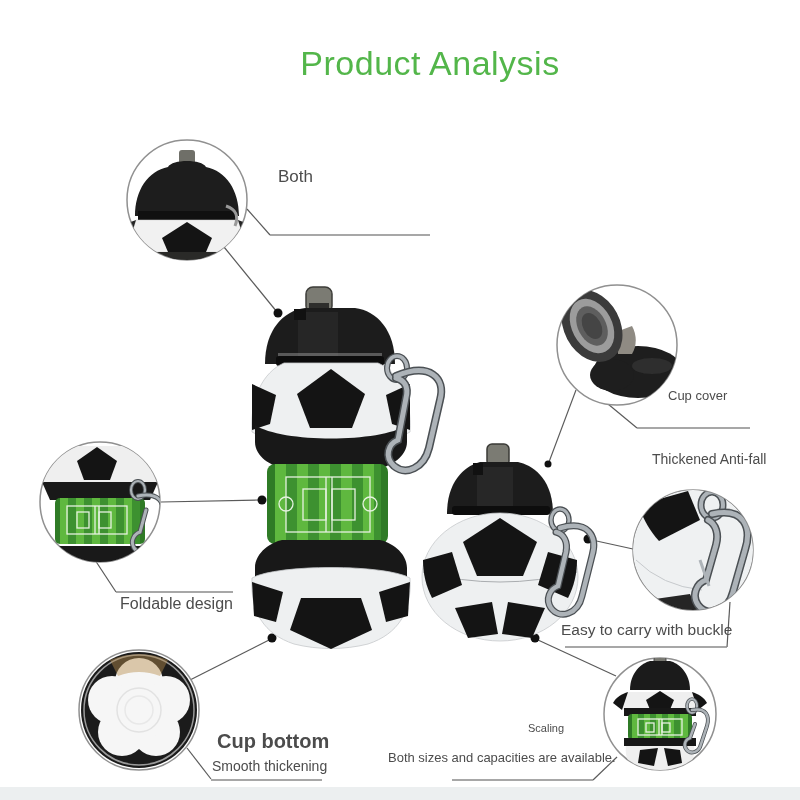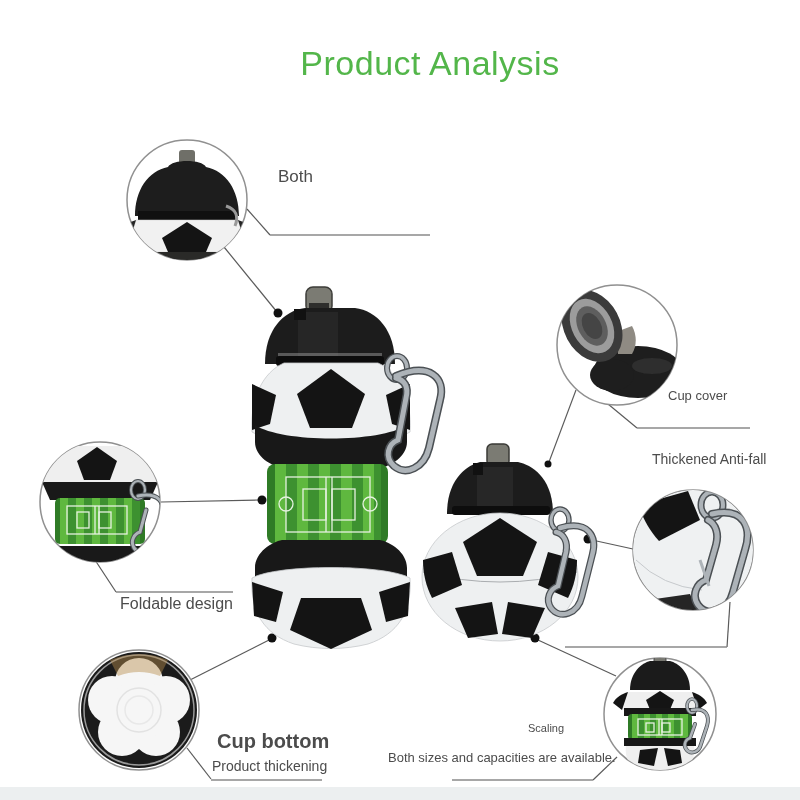--- a/index.html
+++ b/index.html
@@ -295,19 +295,20 @@
 
   <div class="title">Product Analysis</div>
 
   <div class="lbl h" id="straw-h">Both</div>
 
   <div class="lbl h" id="cover-h">Cup cover</div>
   <div class="lbl s" id="cover-s">Thickened Anti-fall</div>
 
   <div class="lbl h" id="fold-h">Foldable design</div>
 
+  <div class="lbl h" id="carry-h">Easy to carry with buckle</div>
 
   <div class="lbl h" id="cbot-h">Cup bottom</div>
-  <div class="lbl s" id="cbot-s">Product thickening</div>
+  <div class="lbl s" id="cbot-s">Smooth thickening</div>
 
   <div class="lbl h" id="scale-h">Scaling</div>
   <div class="lbl s" id="scale-s">Both sizes and capacities are available.</div>
 </div>
 
 </body></html>

